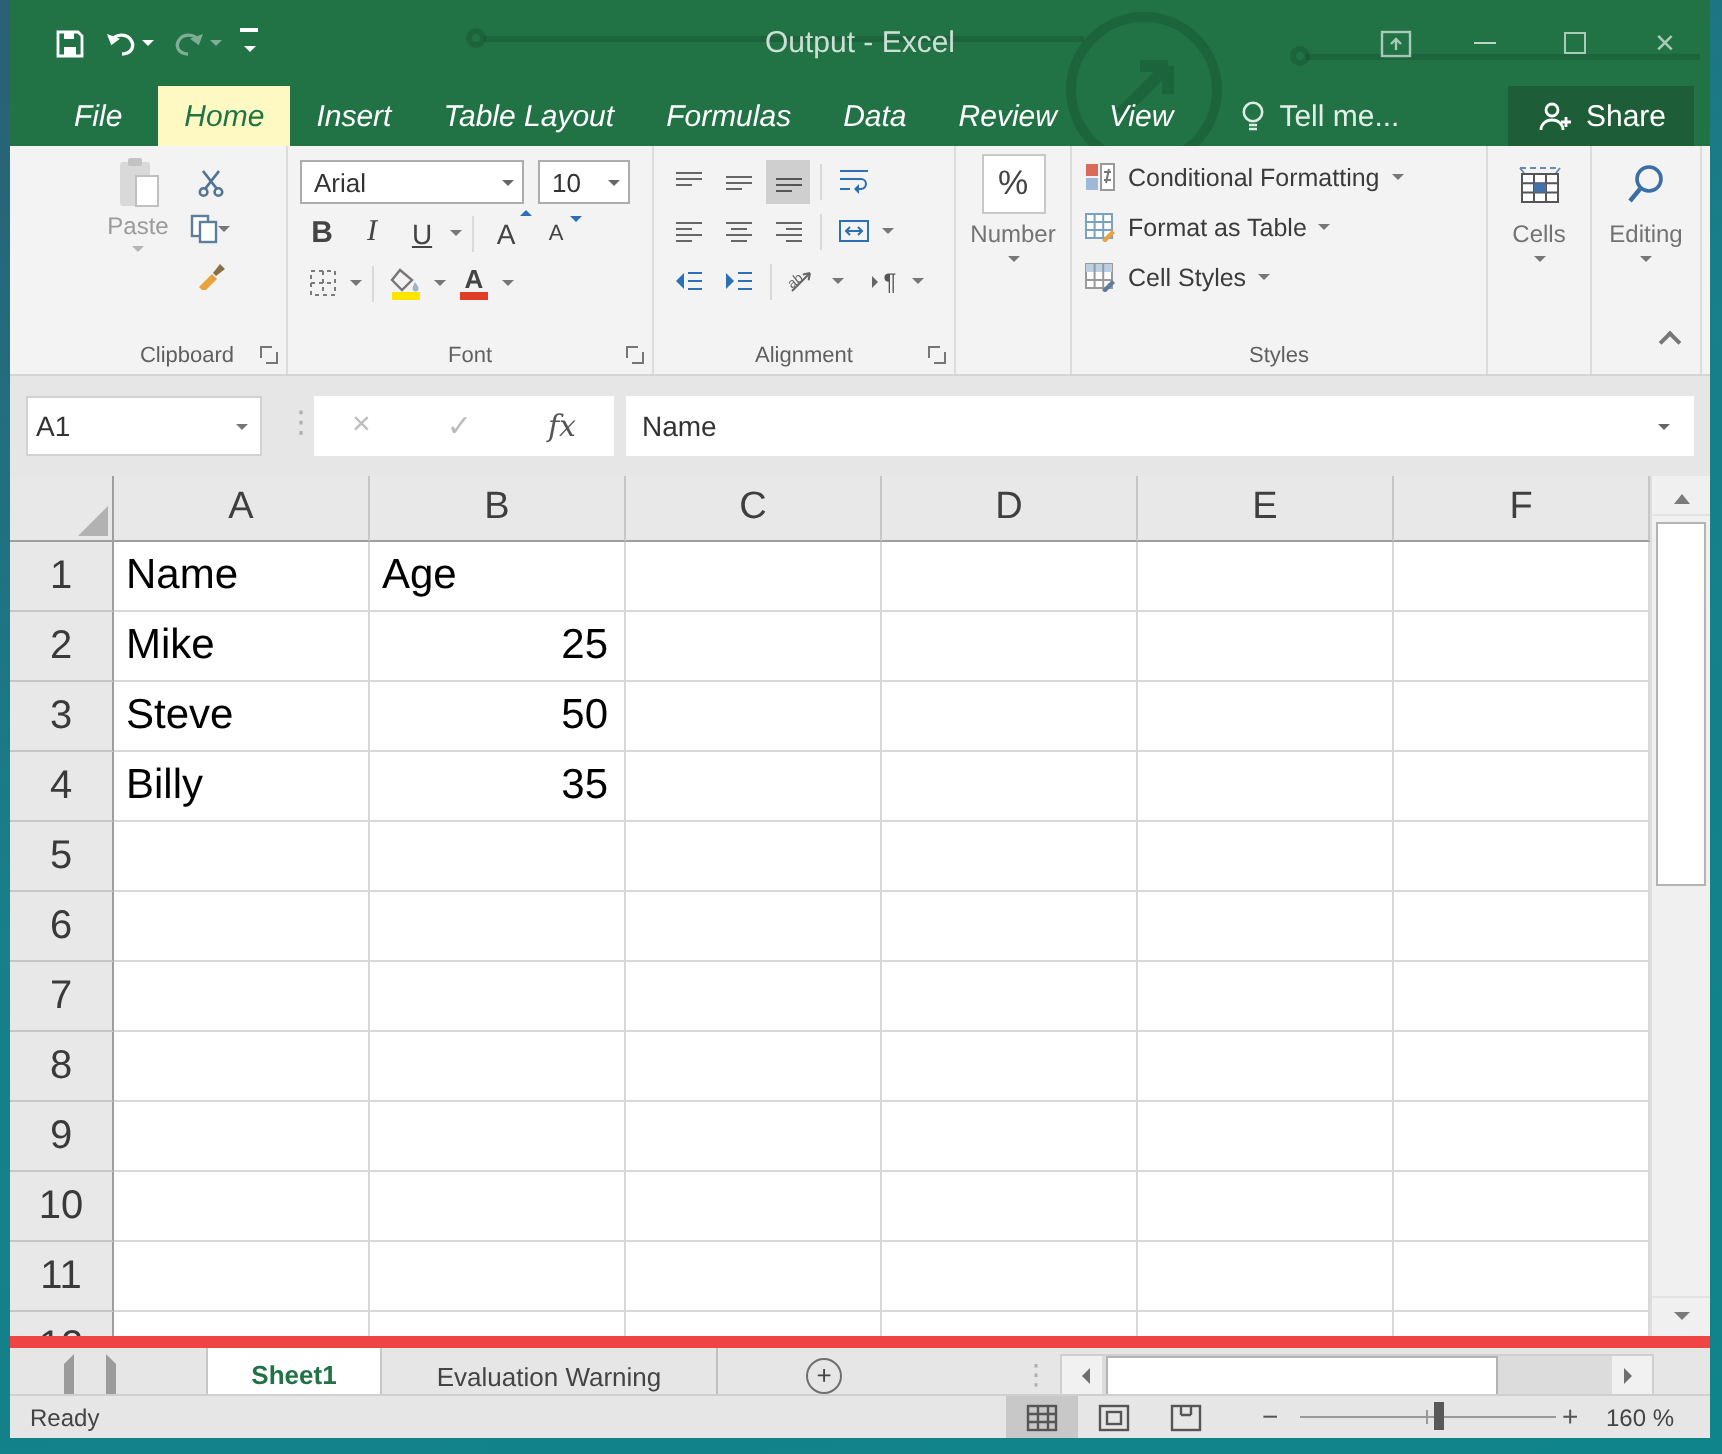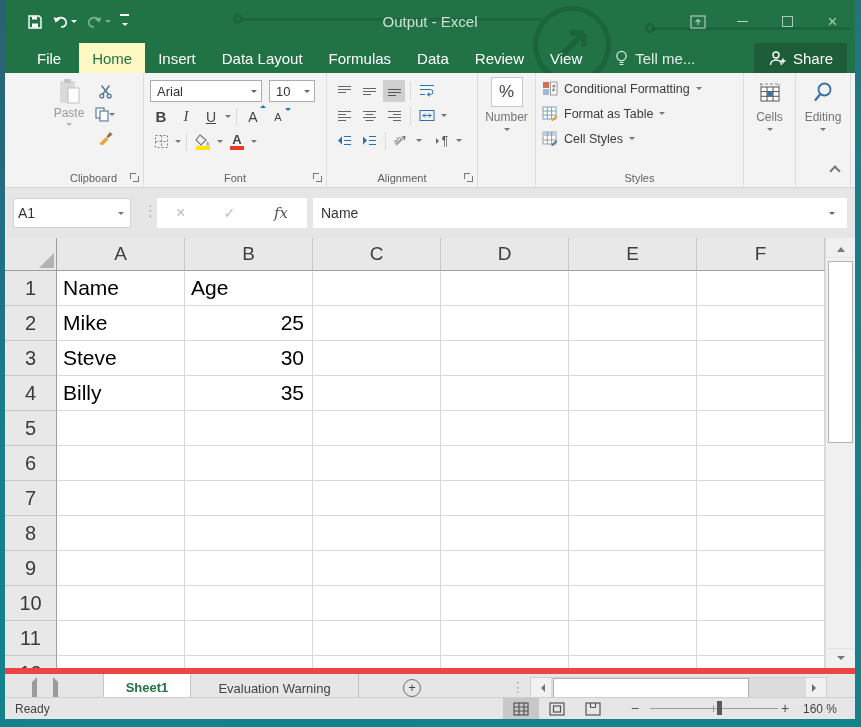--- a/index.html
+++ b/index.html
@@ -28,21 +28,21 @@
   .title { position:absolute; left:0; right:0; text-align:center; color:rgba(255,255,255,.78);
     font-size:15px; pointer-events:none; }
   .wincontrols { margin-left:auto; display:flex; height:100%; }
   .wincontrols .wbtn { width:45px; height:100%; display:flex; align-items:center; justify-content:center;
     color:rgba(255,255,255,.62); font-size:17px; cursor:pointer; }
   .max-box { width:11px; height:11px; border:1px solid rgba(255,255,255,.62); }
   .min-bar { width:11px; height:1px; background:rgba(255,255,255,.7); }
 
   
   .tabrow { position:relative; z-index:1; height:30px; display:flex; align-items:stretch; padding-left:14px; }
-  .rtab { color:#fff; font-size:15px; padding:0 13px; display:flex; align-items:center; cursor:pointer; }
+  .rtab { color:#fff; font-size:15px; padding:0 13px; display:flex; align-items:center; cursor:pointer;font-style:italic; }
   .rtab.file { padding:0 18px; }
   .rtab.active { background:#fef9c3; color:#217346; }
   .tellme { display:flex; align-items:center; gap:7px; color:rgba(255,255,255,.88); font-size:15px;
     padding:0 12px; margin-left:8px; cursor:pointer; }
   .share { margin-left:auto; margin-right:8px; background:#1d5e38; color:#fff; font-size:15px;
     display:flex; align-items:center; gap:7px; padding:0 14px; cursor:pointer; }
 
   
   .ribbon { height:115px; background:#f3f3f3; display:flex; border-bottom:1px solid #d5d5d5; flex:none; }
   .rgroup { border-right:1px solid #dcdcdc; display:flex; flex-direction:column; }
@@ -225,21 +225,21 @@
         <span class="wbtn">
             <span>×</span>
           </span>
       </div>
     </div>
 
     <div class="tabrow">
       <span class="rtab file">File</span>
       <span class="rtab active">Home</span>
       <span class="rtab">Insert</span>
-      <span class="rtab">Data Layout</span>
+      <span class="rtab">Table Layout</span>
       <span class="rtab">Formulas</span>
       <span class="rtab">Data</span>
       <span class="rtab">Review</span>
       <span class="rtab">View</span>
       <span class="tellme">
         <svg width="13" height="17" viewBox="0 0 13 17">
           <circle cx="6.5" cy="6" r="4.6" fill="none" stroke="rgba(255,255,255,.85)" stroke-width="1.3"></circle>
           <path d="M4.5 12.5h4 M4.5 14.5h4" stroke="rgba(255,255,255,.85)" stroke-width="1.2"></path>
         </svg>
         <span>Tell me...</span>
@@ -571,21 +571,21 @@
           <div class="gcell">Mike</div>
           <div class="gcell num">25</div>
           <div class="gcell"></div>
           <div class="gcell"></div>
           <div class="gcell"></div>
           <div class="gcell"></div>
         </div>
         <div class="grow">
           <div class="row-h">3</div>
           <div class="gcell">Steve</div>
-          <div class="gcell num">30</div>
+          <div class="gcell num">50</div>
           <div class="gcell"></div>
           <div class="gcell"></div>
           <div class="gcell"></div>
           <div class="gcell"></div>
         </div>
         <div class="grow">
           <div class="row-h">4</div>
           <div class="gcell">Billy</div>
           <div class="gcell num">35</div>
           <div class="gcell"></div>

